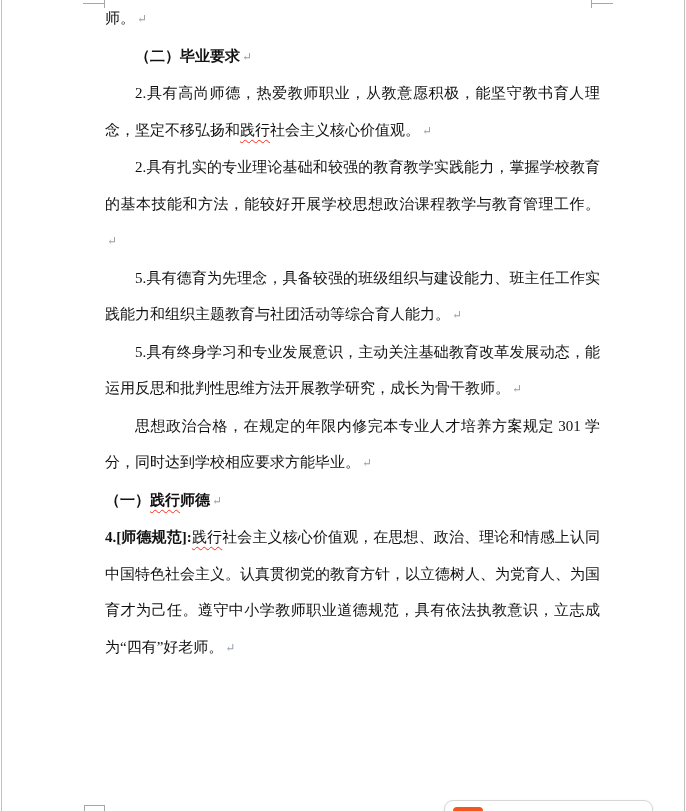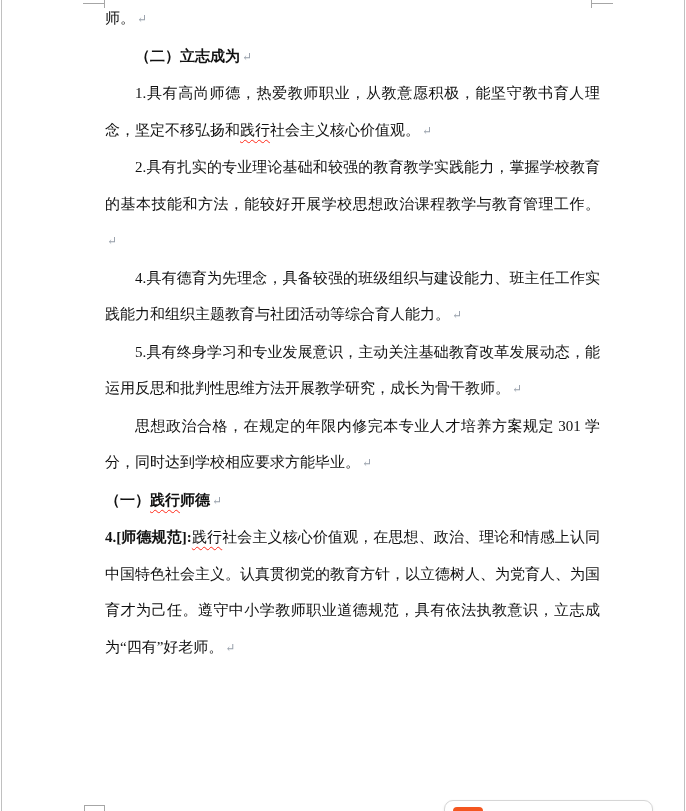--- a/index.html
+++ b/index.html
@@ -82,24 +82,24 @@
     <div class="cm-line" style="left:591px;top:0;width:1px;height:8px;"></div>
   </div>
   <div class="cropmark">
     <div class="cm-line" style="left:84px;top:805px;width:21px;height:1px;"></div>
     <div class="cm-line" style="left:84px;top:805px;width:1px;height:6px;"></div>
     <div class="cm-line" style="left:104px;top:805px;width:1px;height:6px;"></div>
   </div>
 
   <div class="doc" id="doc">
       <p class="para"><span class="">师。</span><span class="run-mark ">↵</span></p>
-      <p class="para indent"><span class="run-b ">（二）立志成为</span><span class="run-mark ">↵</span></p>
-      <p class="para indent"><span class="">1.具有高尚师德，热爱教师职业，从教意愿积极，能坚守教书育人理念，坚定不移弘扬和</span><span class="run-sp ">践行</span><span class="">社会主义核心价值观。</span><span class="run-mark ">↵</span></p>
+      <p class="para indent"><span class="run-b ">（二）毕业要求</span><span class="run-mark ">↵</span></p>
+      <p class="para indent"><span class="">2.具有高尚师德，热爱教师职业，从教意愿积极，能坚守教书育人理念，坚定不移弘扬和</span><span class="run-sp ">践行</span><span class="">社会主义核心价值观。</span><span class="run-mark ">↵</span></p>
       <p class="para indent"><span class="">2.具有扎实的专业理论基础和较强的教育教学实践能力，掌握学校教育的基本技能和方法，能较好开展学校思想政治课程教学与教育管理工作。 </span><span class="run-mark ">↵</span></p>
-      <p class="para indent"><span class="">4.具有德育为先理念，具备较强的班级组织与建设能力、班主任工作实践能力和组织主题教育与社团活动等综合育人能力。</span><span class="run-mark ">↵</span></p>
+      <p class="para indent"><span class="">5.具有德育为先理念，具备较强的班级组织与建设能力、班主任工作实践能力和组织主题教育与社团活动等综合育人能力。</span><span class="run-mark ">↵</span></p>
       <p class="para indent"><span class="">5.具有终身学习和专业发展意识，主动关注基础教育改革发展动态，能运用反思和批判性思维方法开展教学研究，成长为骨干教师。</span><span class="run-mark ">↵</span></p>
       <p class="para indent"><span class="">思想政治合格，在规定的年限内修完本专业人才培养方案规定 301 学分，同时达到学校相应要求方能毕业。</span><span class="run-mark ">↵</span></p>
       <p class="para"><span class="run-b ">（一）</span><span class="run-b run-sp ">践行</span><span class="run-b ">师德</span><span class="run-mark ">↵</span></p>
       <p class="para"><span class="run-b ">4.[师德规范]:</span><span class="run-sp ">践行</span><span class="">社会主义核心价值观，在思想、政治、理论和情感上认同中国特色社会主义。认真贯彻党的教育方针，以立德树人、为党育人、为国育才为己任。遵守中小学教师职业道德规范，具有依法执教意识，立志成为“四有”好老师。</span><span class="run-mark ">↵</span></p>
     </div>
 
   <div class="popup">
     <div class="popup-icon"></div>
   </div>
 

